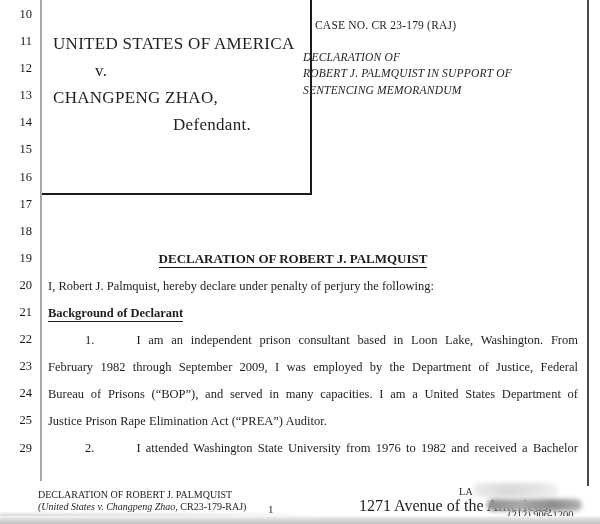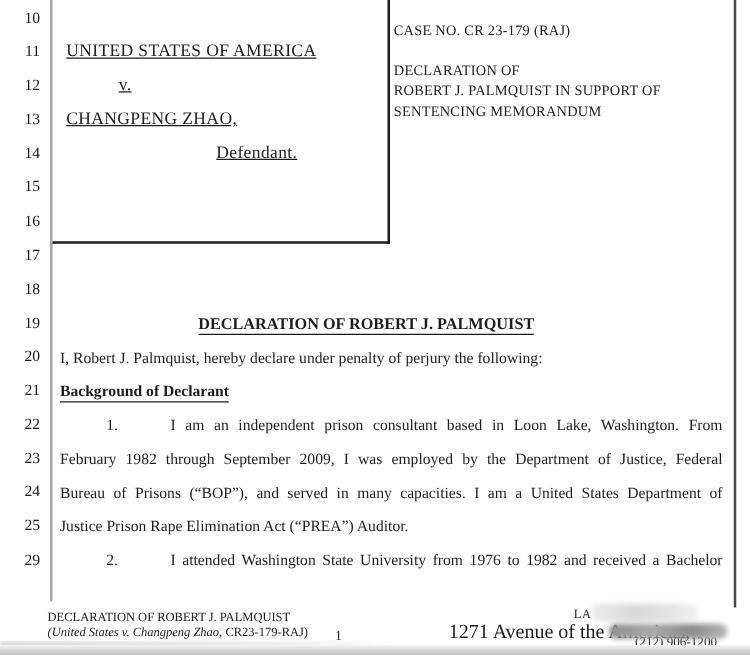--- a/index.html
+++ b/index.html
@@ -16,28 +16,28 @@
   .left-rule{position:absolute;left:40px;top:0;width:2px;height:481px;background:#a8a8a8;}
   .right-rule{position:absolute;left:587px;top:0;width:2px;height:486px;background:#4a4a4a;}
   .caption-box{
     position:absolute;left:42px;top:0;width:268px;height:193px;
     border-right:2px solid #1c1c1c;border-bottom:2px solid #1c1c1c;
   }
   
   .linenos{position:absolute;left:0;top:1px;width:32px;text-align:right;}
   .lineno{height:27.1px;line-height:27.1px;font-size:12.5px;color:#191919;}
   
-  .cap{position:absolute;font-size:14px;letter-spacing:.3px;white-space:nowrap;text-decoration:underline;}
+  .cap{position:absolute;font-size:17px;letter-spacing:.3px;white-space:nowrap;}
   .cap-plaintiff{left:11px;top:34px;}
   .cap-versus{left:53px;top:61px;}
   .cap-defendant{left:11px;top:88px;}
   .cap-deflabel{left:131px;top:115px;}
   
   .case-number{position:absolute;left:315px;top:19px;width:260px;font-size:11.5px;letter-spacing:.2px;white-space:nowrap;}
-  .doc-title{position:absolute;left:315px;top:49px;width:262px;}
+  .doc-title{position:absolute;left:303px;top:49px;width:262px;font-style:italic;}
   .doc-title-line{font-size:11.5px;line-height:16.3px;letter-spacing:.2px;}
   
   .bodyline{position:absolute;left:48px;width:530px;font-size:12.5px;line-height:18px;white-space:normal;}
   .jline{text-align:justify;text-align-last:justify;}
   .heading-line{top:250px;width:490px;text-align:center;}
   .heading-line .ul{font-weight:bold;font-size:13px;border-bottom:1.5px solid #1c1c1c;padding-bottom:1px;}
   .intro-line{top:277px;}
   .subheading-line{top:304px;}
   .subheading-line .ul{font-weight:bold;border-bottom:1.5px solid #1c1c1c;padding-bottom:1px;}
   .p1-l1{top:331px;}

